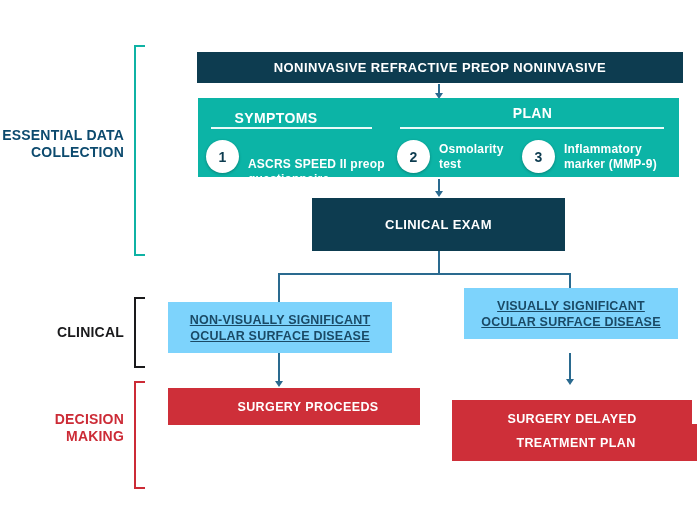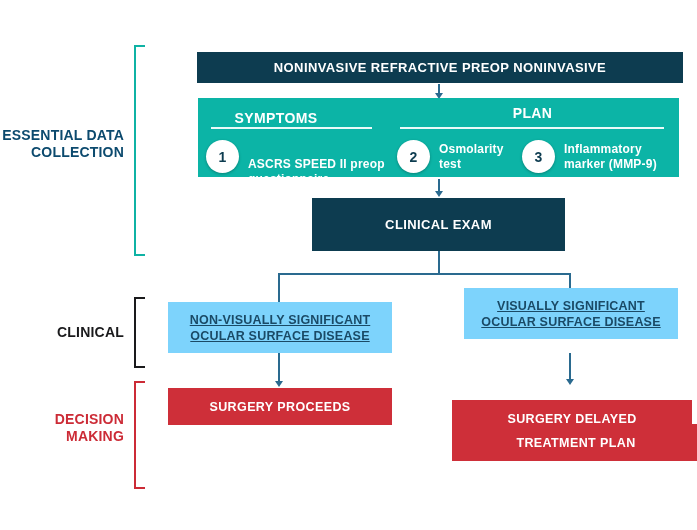--- a/index.html
+++ b/index.html
@@ -118,21 +118,21 @@
   <div class="abs gray-box preline" style="left:464px;top:288px;width:214px;height:51px;">VISUALLY SIGNIFICANT
 OCULAR SURFACE DISEASE</div>
 
   <div class="varrow" style="left:278px;top:353px;height:28px;">
       <i class="head"></i>
     </div>
   <div class="varrow" style="left:569px;top:353px;height:26px;">
       <i class="head"></i>
     </div>
 
-  <div class="abs red-box" style="left:168px;top:388px;width:224px;height:37px;">SURGERY PROCEEDS</div>
+  <div class="abs red-box" style="left:168px;top:388px;width:224px;height:37px;padding-left:28px;">SURGERY PROCEEDS</div>
   <div class="abs red-box" style="left:452px;top:400px;width:240px;height:37px;">SURGERY DELAYED</div>
 
   <div class="varrow" style="left:569px;top:424px;height:15px;">
       <i class="head"></i>
     </div>
 
   <div class="abs red-box" style="left:452px;top:424px;width:248px;height:37px;">TREATMENT PLAN</div>
 
 </div>
 

